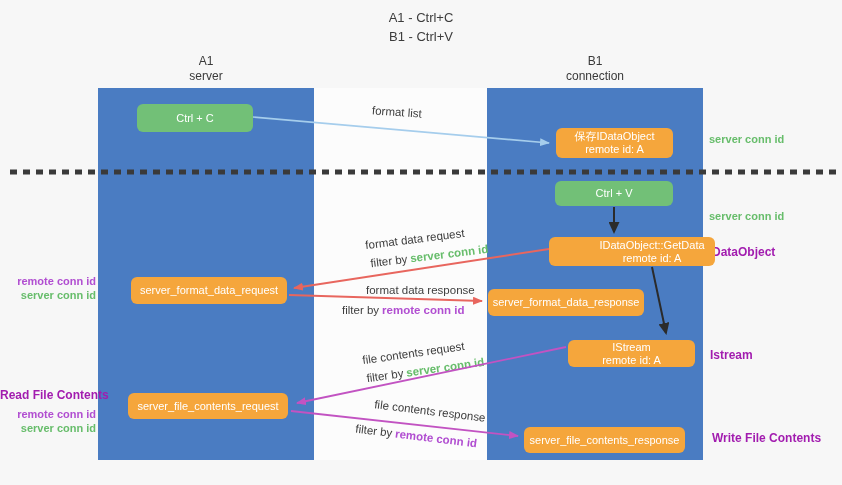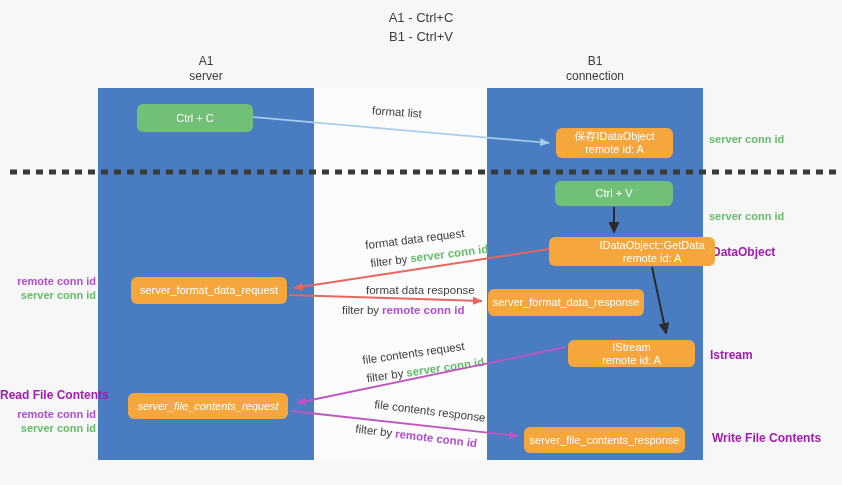--- a/index.html
+++ b/index.html
@@ -73,21 +73,21 @@
 
   <div class="abs node orange" style="left:131px;top:277px;width:156px;height:27px;">
     <span>server_format_data_request</span>
   </div>
 
   <div class="abs node orange" style="left:568px;top:340px;width:127px;height:27px;">
     <span>IStream</span>
     <span>remote id: A</span>
   </div>
 
-  <div class="abs node orange" style="left:128px;top:393px;width:160px;height:26px;font-style:italic;">
+  <div class="abs node orange" style="left:128px;top:393px;width:160px;height:26px;">
     <span>server_file_contents_request</span>
   </div>
 
   <div class="abs node orange" style="left:524px;top:427px;width:161px;height:26px;">
     <span>server_file_contents_response</span>
   </div>
 
   <div class="abs flow-label" style="left:372px;top:106px;transform:rotate(4deg);">format list</div>
 
   <div class="abs flow-label" style="left:365px;top:233px;transform:rotate(-7deg);">format data request</div>

